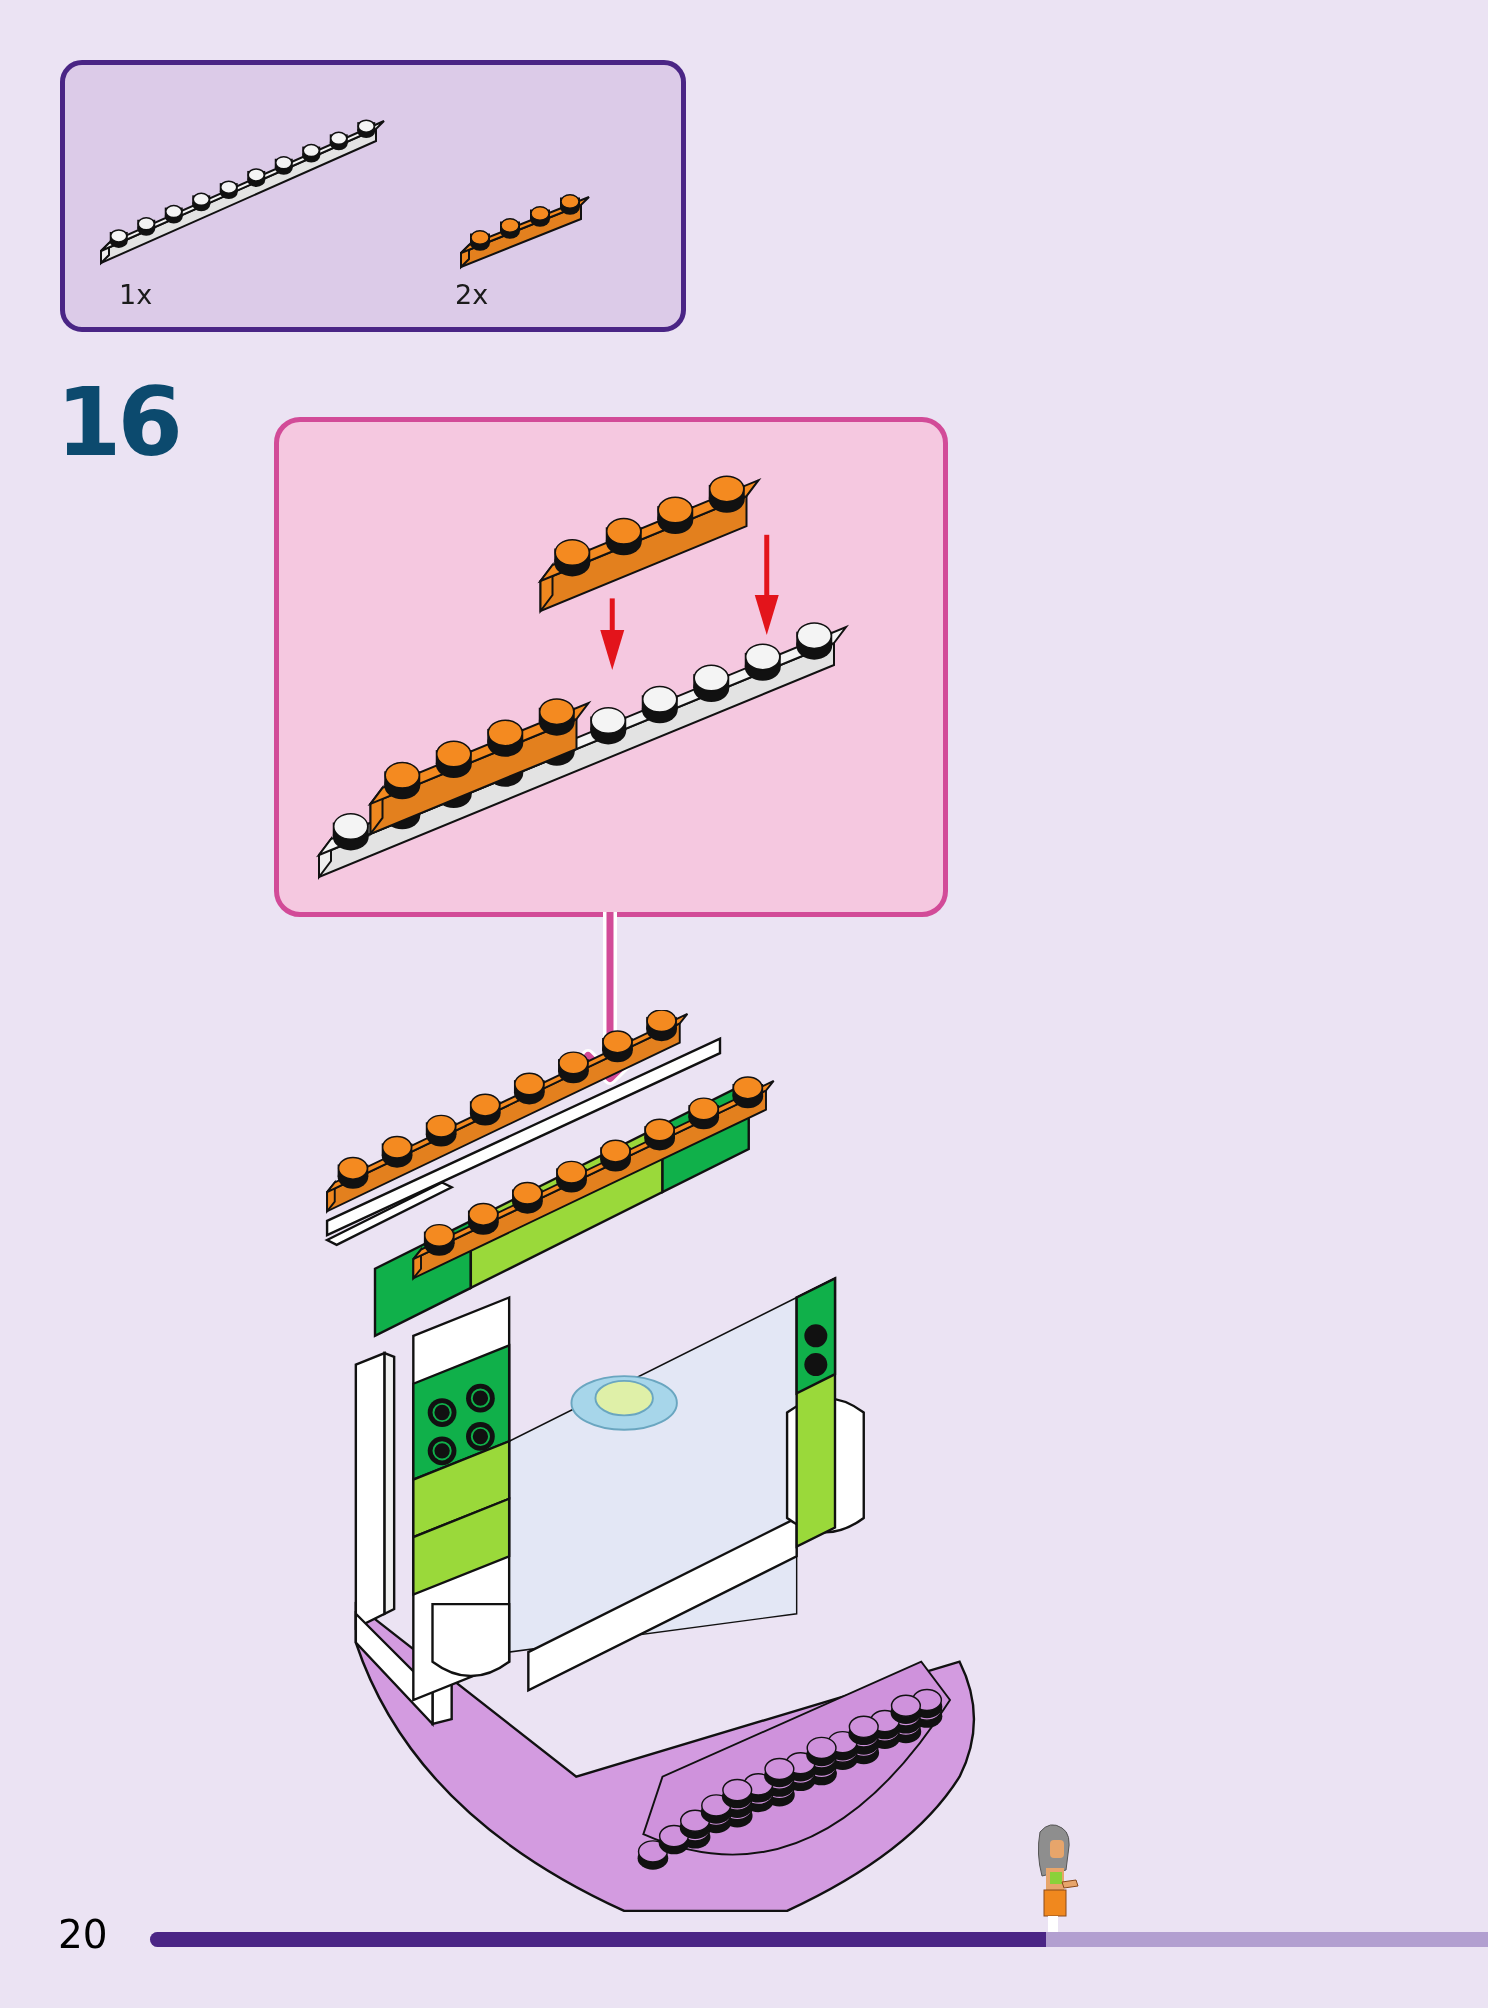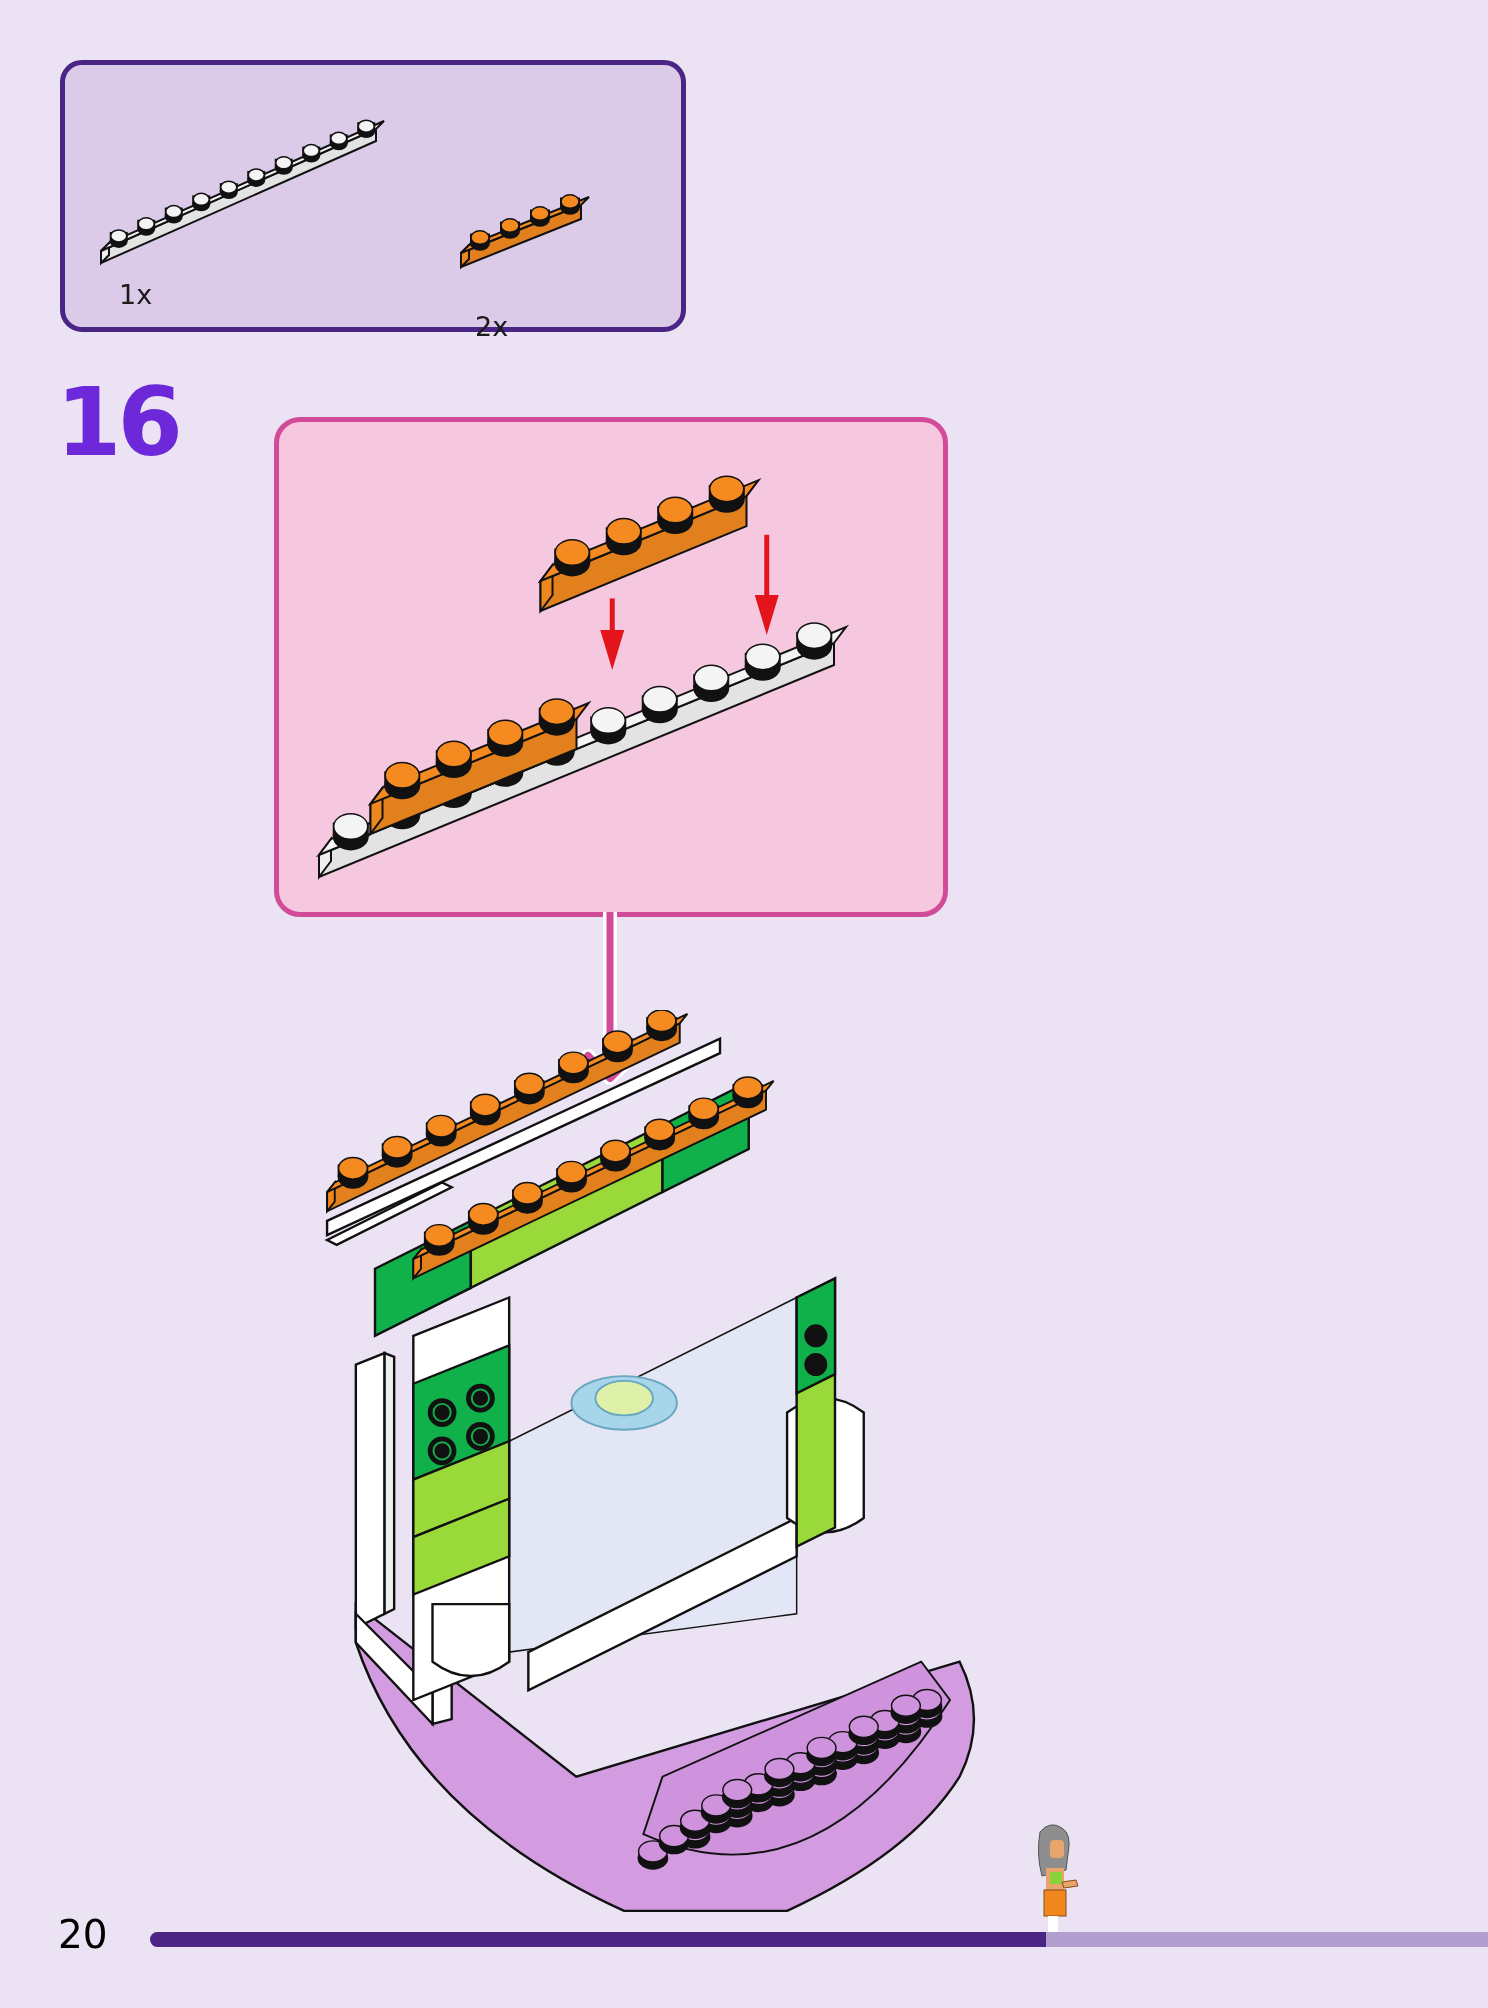--- a/index.html
+++ b/index.html
@@ -16,24 +16,24 @@
     border: 5px solid #4a2585;
     border-radius: 22px;
     box-sizing: border-box;
   }
   .parts-box svg { position: absolute; left: 0; top: 0; }
   .qty {
     position: absolute; font-size: 27px; color: #1b1b1b;
     font-family: "DejaVu Sans", sans-serif;
   }
   .qty.q1 { left: 54px; top: 214px; }
-  .qty.q2 { left: 410px; top: 214px; margin-top: 32px; }
+  .qty.q2 { left: 390px; top: 214px; }
   .step-number {
     position: absolute; left: 56px; top: 368px;
-    font-size: 94px; font-weight: bold; color: #6d28d9;
+    font-size: 94px; font-weight: bold; color: #0c4a6e;
     font-family: "DejaVu Sans", sans-serif; letter-spacing: -4px;
   }
   .subassembly-box {
     position: absolute; left: 274px; top: 417px;
     width: 674px; height: 500px;
     background: #f5c8e0;
     border: 5px solid #d24b98;
     border-radius: 26px;
     box-sizing: border-box;
   }

